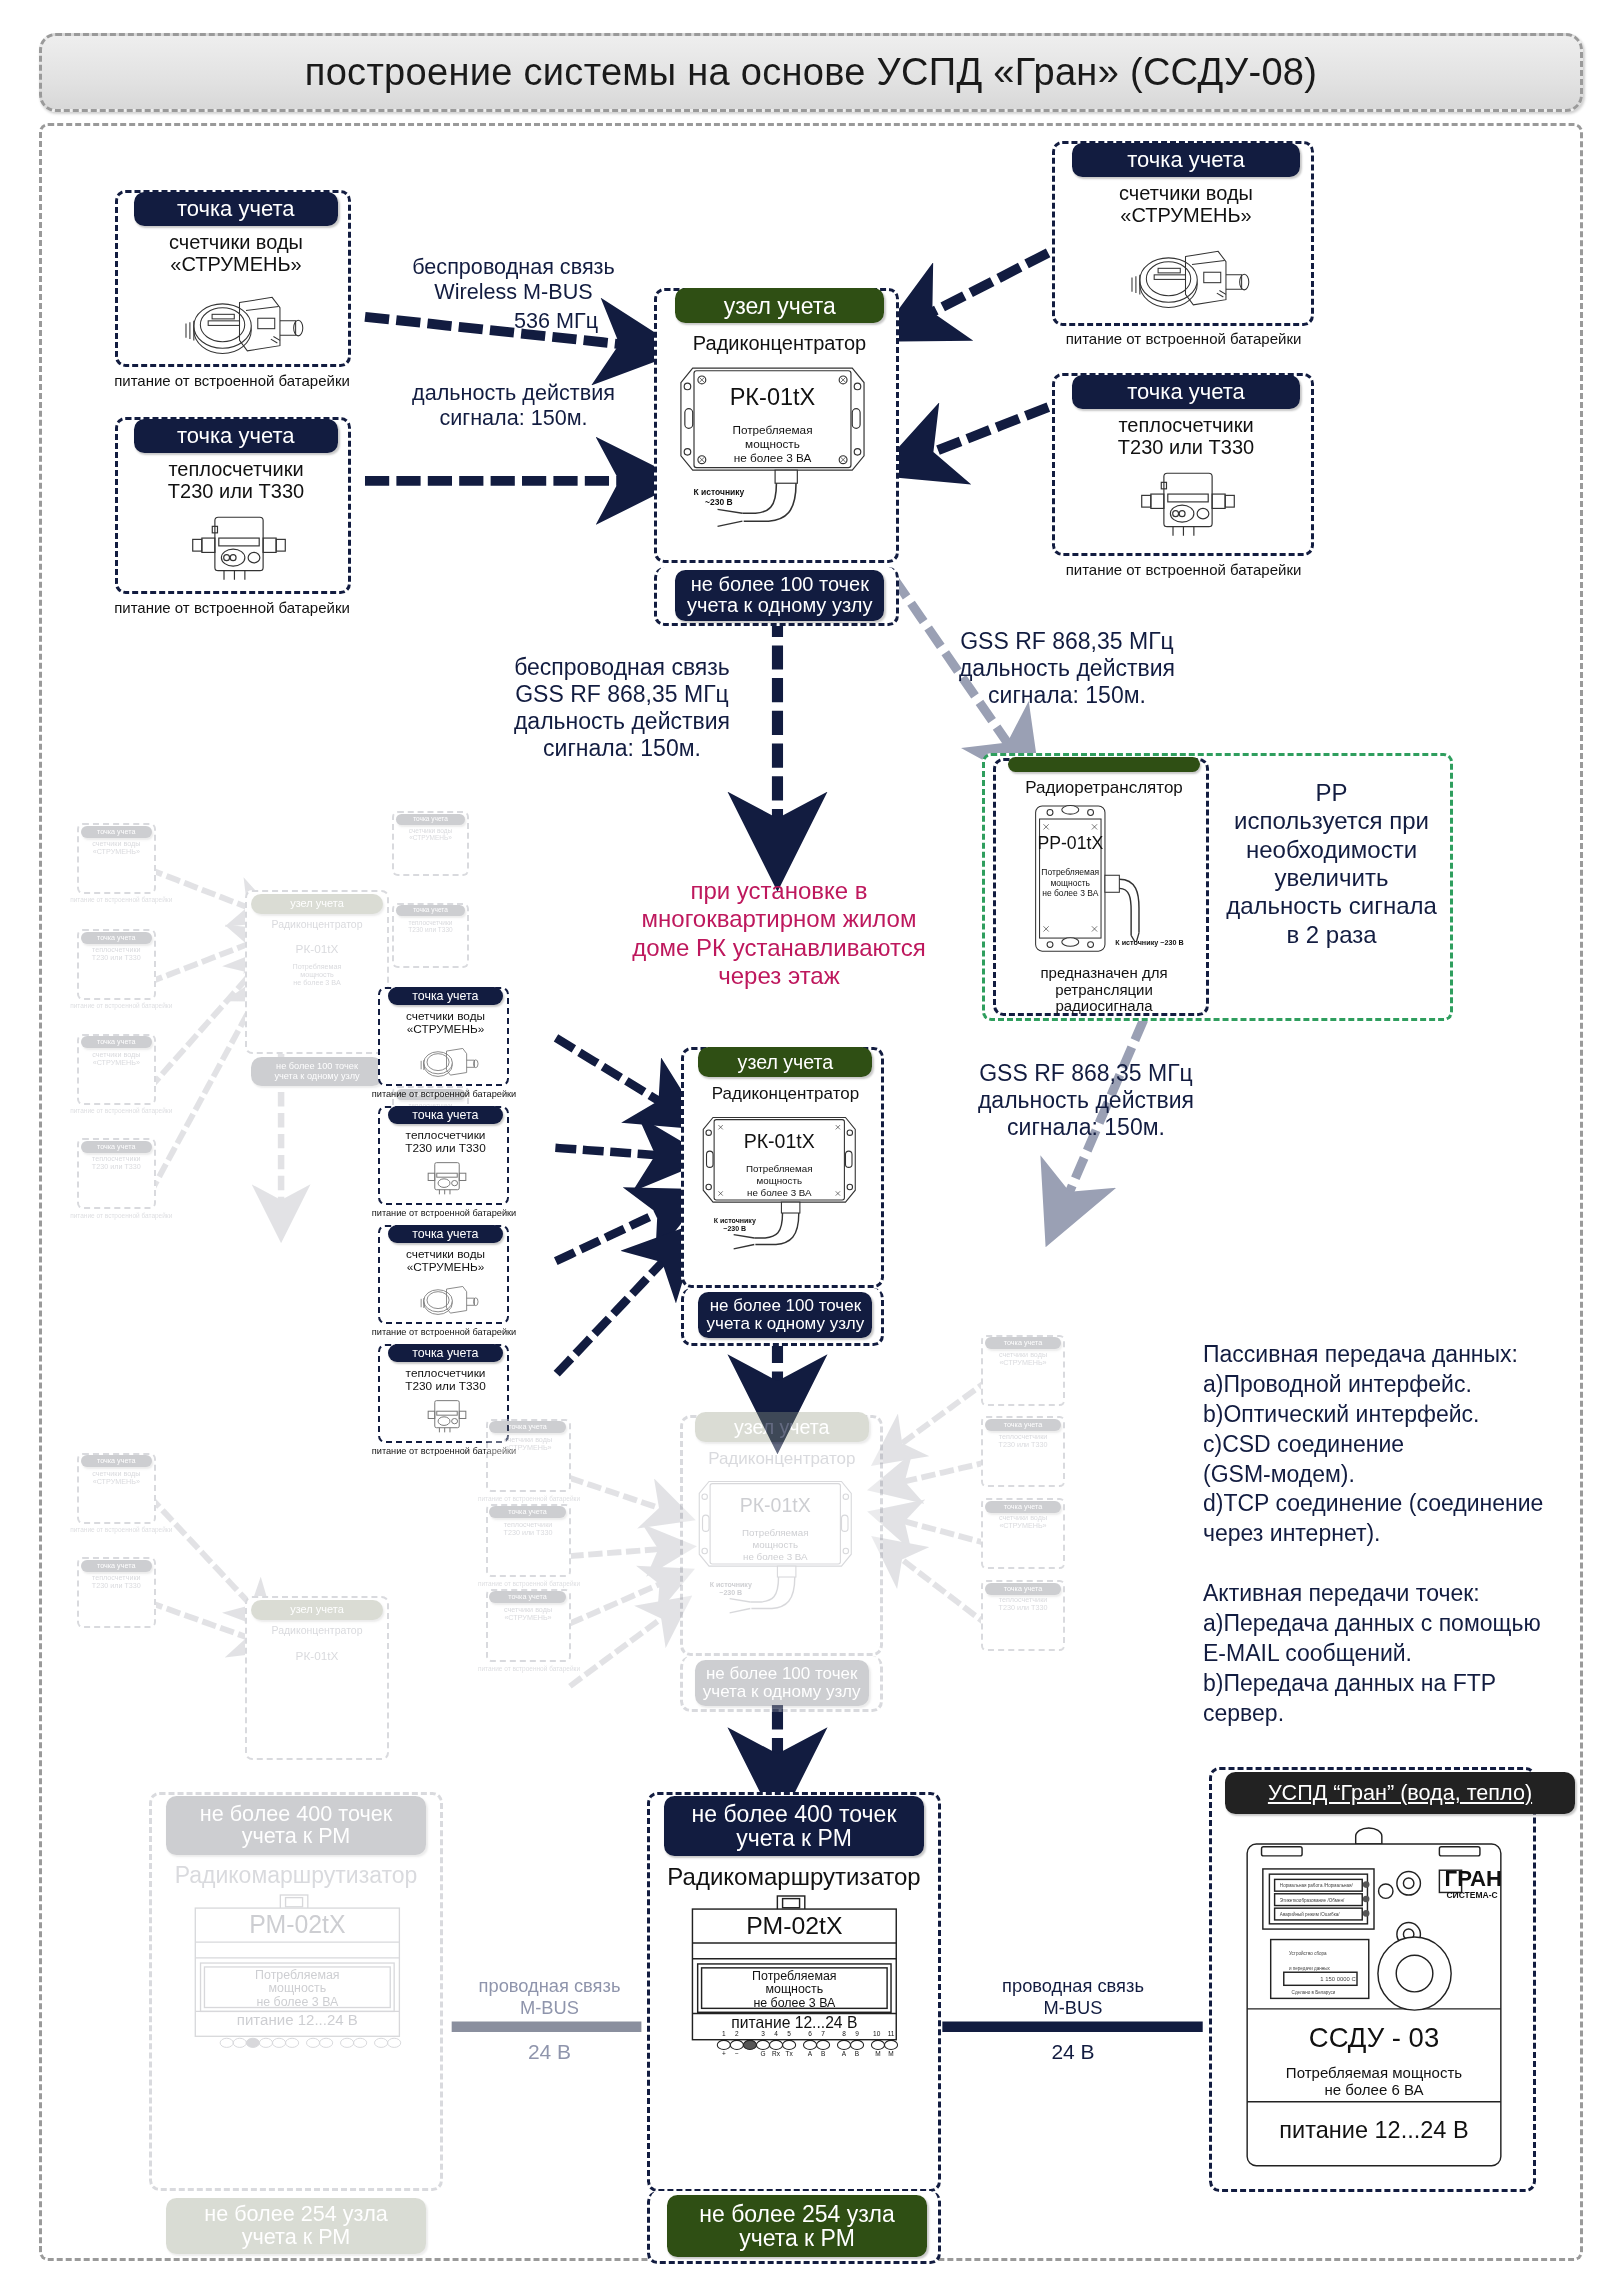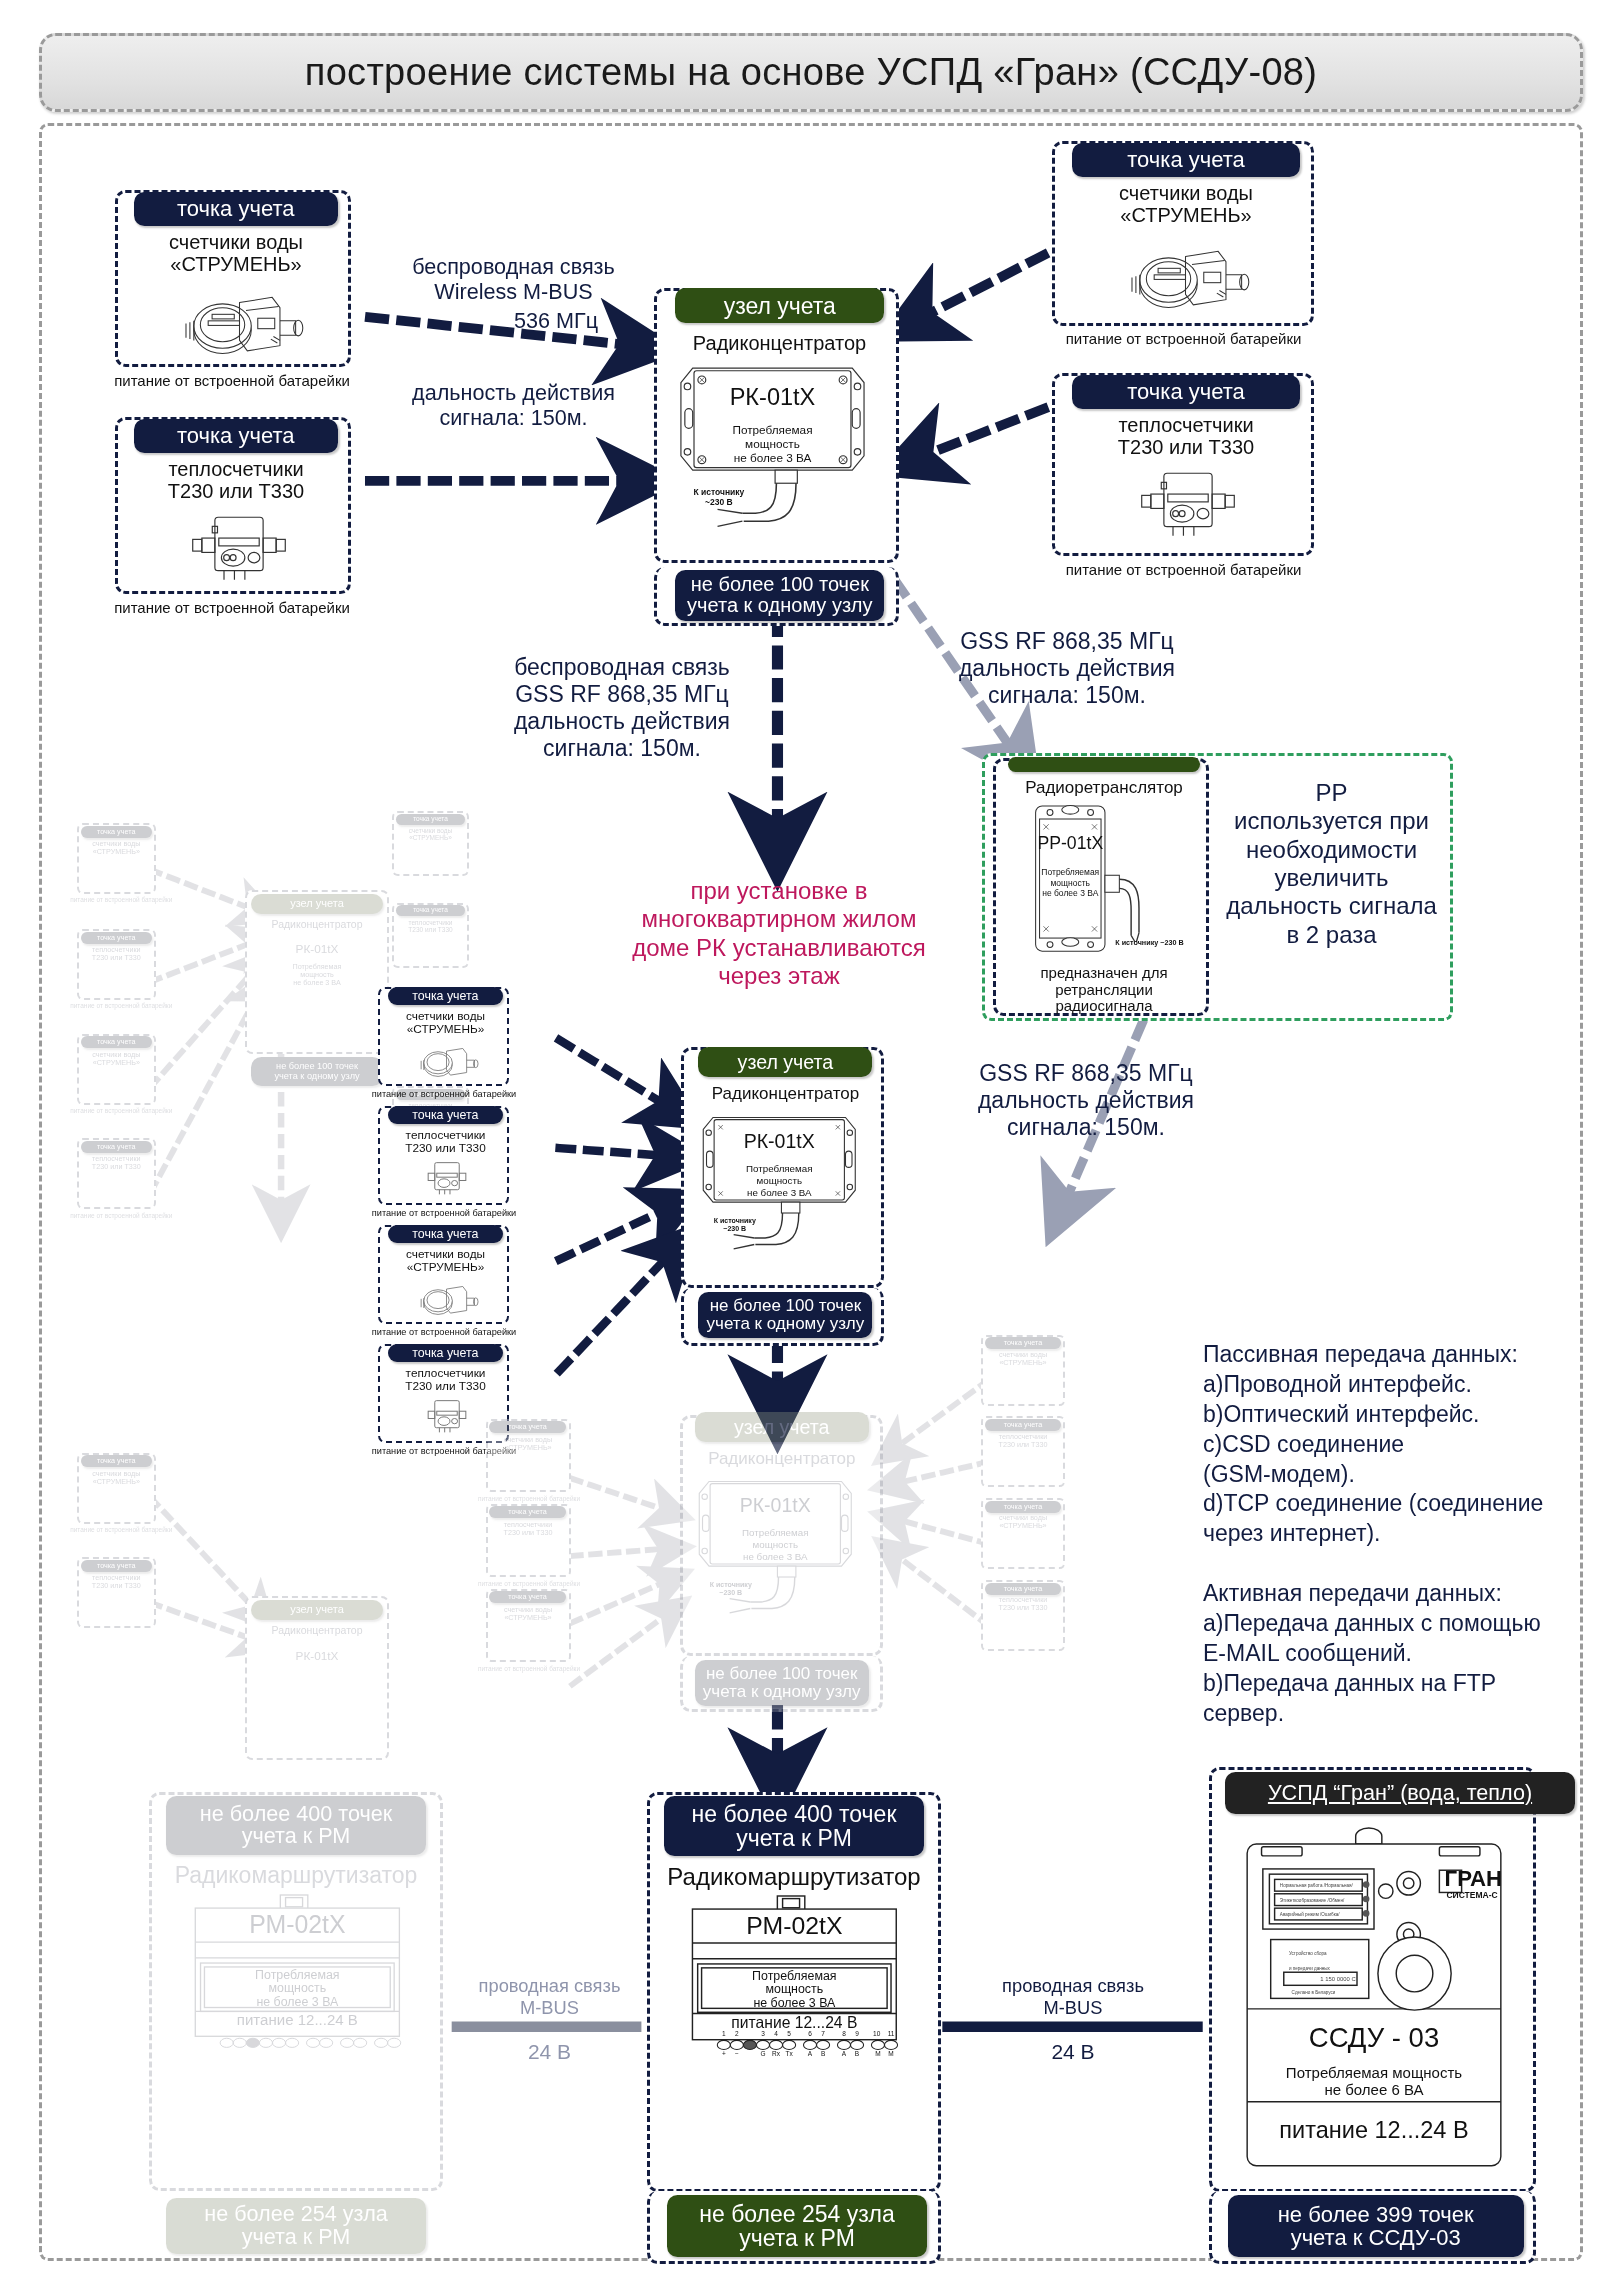--- a/index.html
+++ b/index.html
@@ -693,21 +693,21 @@
 
   <div class="abs" style="left:1203px;top:1340px;width:380px;">
     <div class="infotext">Пассивная передача данных:</div>
     <div class="infotext">a)Проводной интерфейс.</div>
     <div class="infotext">b)Оптический интерфейс.</div>
     <div class="infotext">c)CSD соединение</div>
     <div class="infotext">(GSM-модем).</div>
     <div class="infotext">d)TCP соединение (соединение</div>
     <div class="infotext">через интернет).</div>
     <div class="infotext" style="height:30px;">&nbsp;</div>
-    <div class="infotext">Активная передачи данных:</div>
+    <div class="infotext">Активная передачи точек:</div>
     <div class="infotext">a)Передача данных с помощью</div>
     <div class="infotext">E-MAIL сообщений.</div>
     <div class="infotext">b)Передача данных на FTP</div>
     <div class="infotext">сервер.</div>
   </div>
 
   <div class="abs ghostlayer" style="left:149px;top:1792px;width:294px;height:452px;">
     <div class="abs card ghost" style="left:0;top:0;width:294px;height:399px;"></div>
     <div class="abs pill gray" style="left:17px;top:3.9px;width:260px;height:59px;font-size:21.6px;white-space:pre-line;">
       <span>не более 400 точек
@@ -877,21 +877,15 @@
       <text x="56" y="86">Нормальная работа /Нормальная/</text>
       <text x="56" y="108">Этикеткообразование /Обмен/</text>
       <text x="56" y="130">Аварийный режим /Ошибка/</text>
       <text x="70" y="190">Устройство сбора</text>
       <text x="70" y="212">и передачи данных</text>
       <text x="118" y="230" font-size="9">1 150 0000 С</text>
       <text x="74" y="250">Сделано в Беларуси</text>
     </g>
   </svg>
 
-  <div class="abs card" style="left:1209px;top:2191px;width:327px;height:73px;border-top:none;">
-    <div class="pill navy" style="position:absolute;left:15.7px;top:3.9px;width:296px;height:62px;font-size:22px;white-space:pre-line;">
-      <span>не более 399 точек
-учета к ССДУ-03</span>
-    </div>
-  </div>
 
 </div>
 
 
 </body></html>

